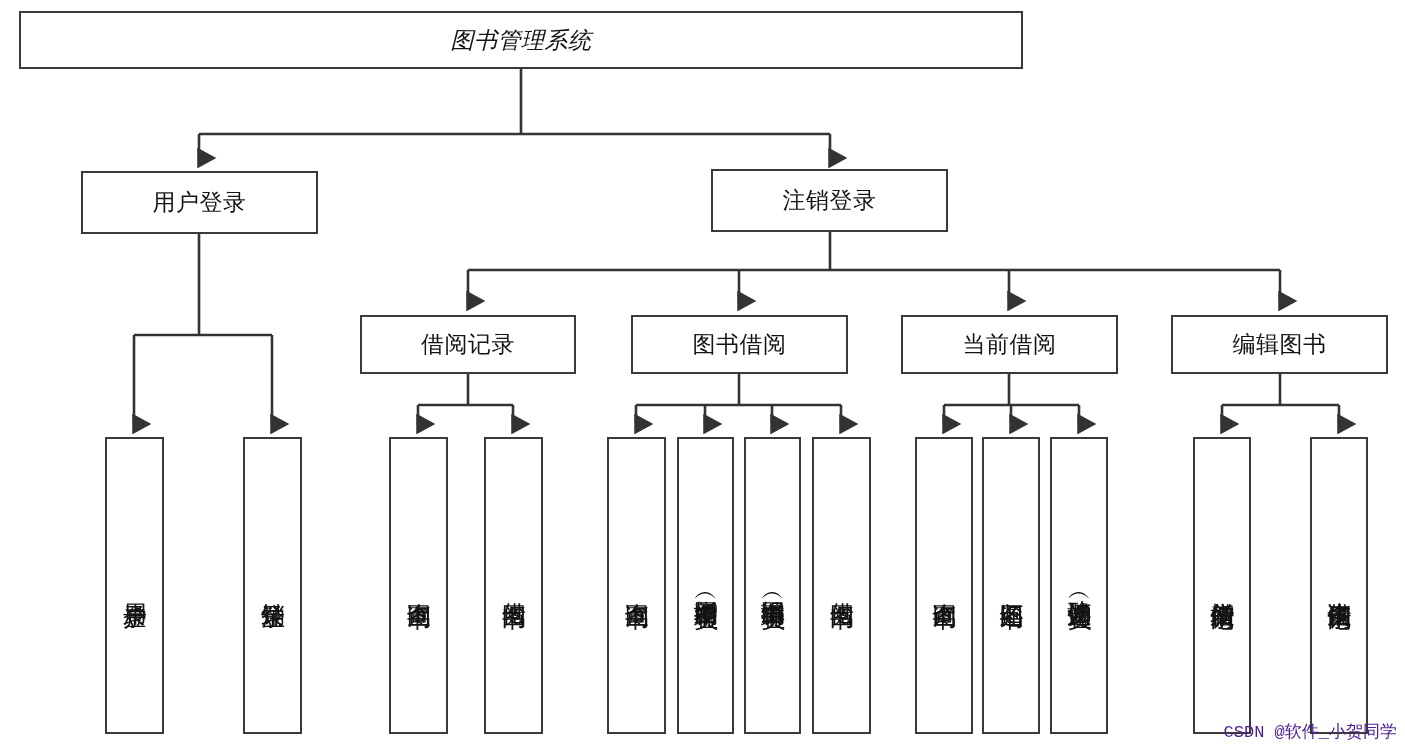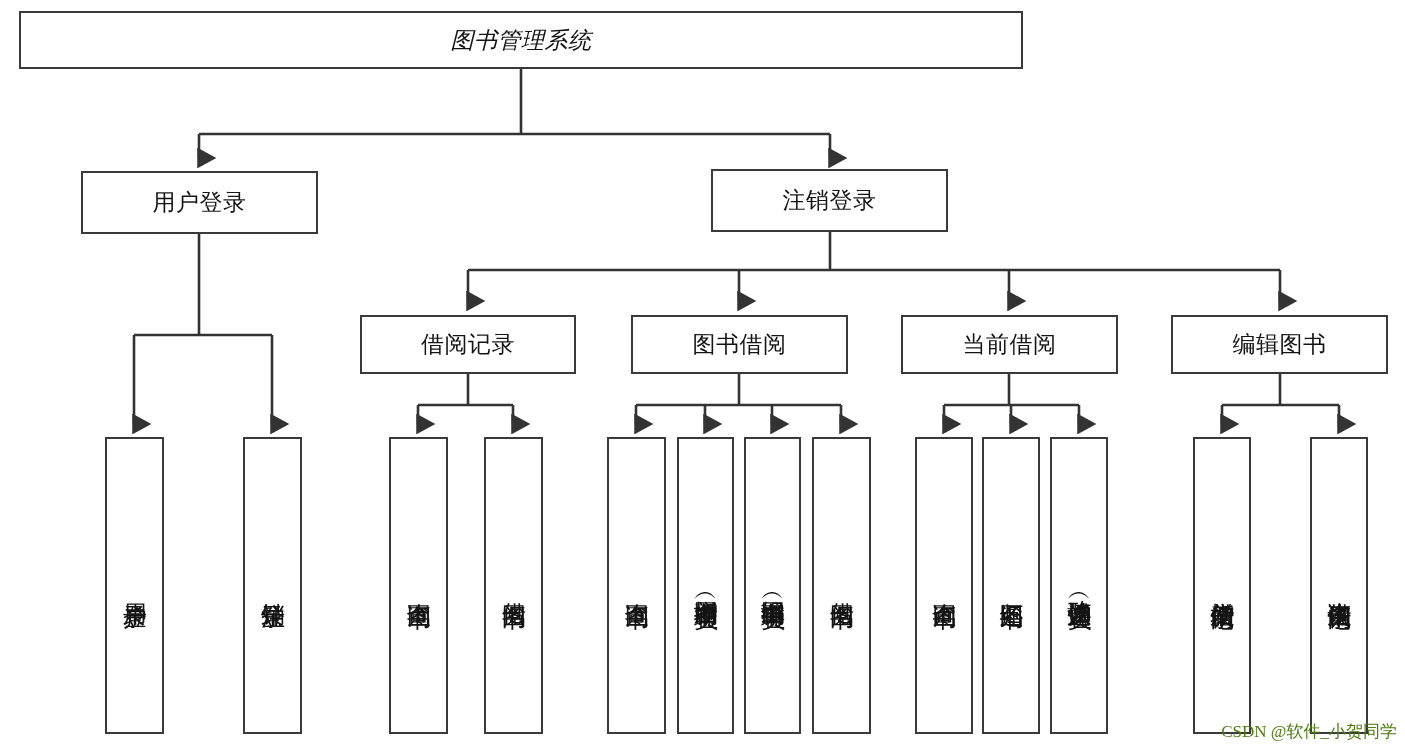--- a/index.html
+++ b/index.html
@@ -55,24 +55,24 @@
   .node.leaf {
     align-items: center;
     justify-content: center;
     padding: 4px 0;
   }
   .watermark {
     position: absolute;
     right: 8px;
     bottom: 4px;
     font-size: 17px;
-    color: #4d7c0f;
+    color: #4c1d95;
     z-index: 20;
     white-space: nowrap;
-    font-family: Liberation Serif, serif;
+    font-family: Liberation Mono, monospace;
     text-align: center;
   }
 </style>
 </head>
 <body>
 
 <div id="diagram-root">
 
   <svg id="edges-layer" viewBox="0 0 1405 747" xmlns="http://www.w3.org/2000/svg">
     <defs>

